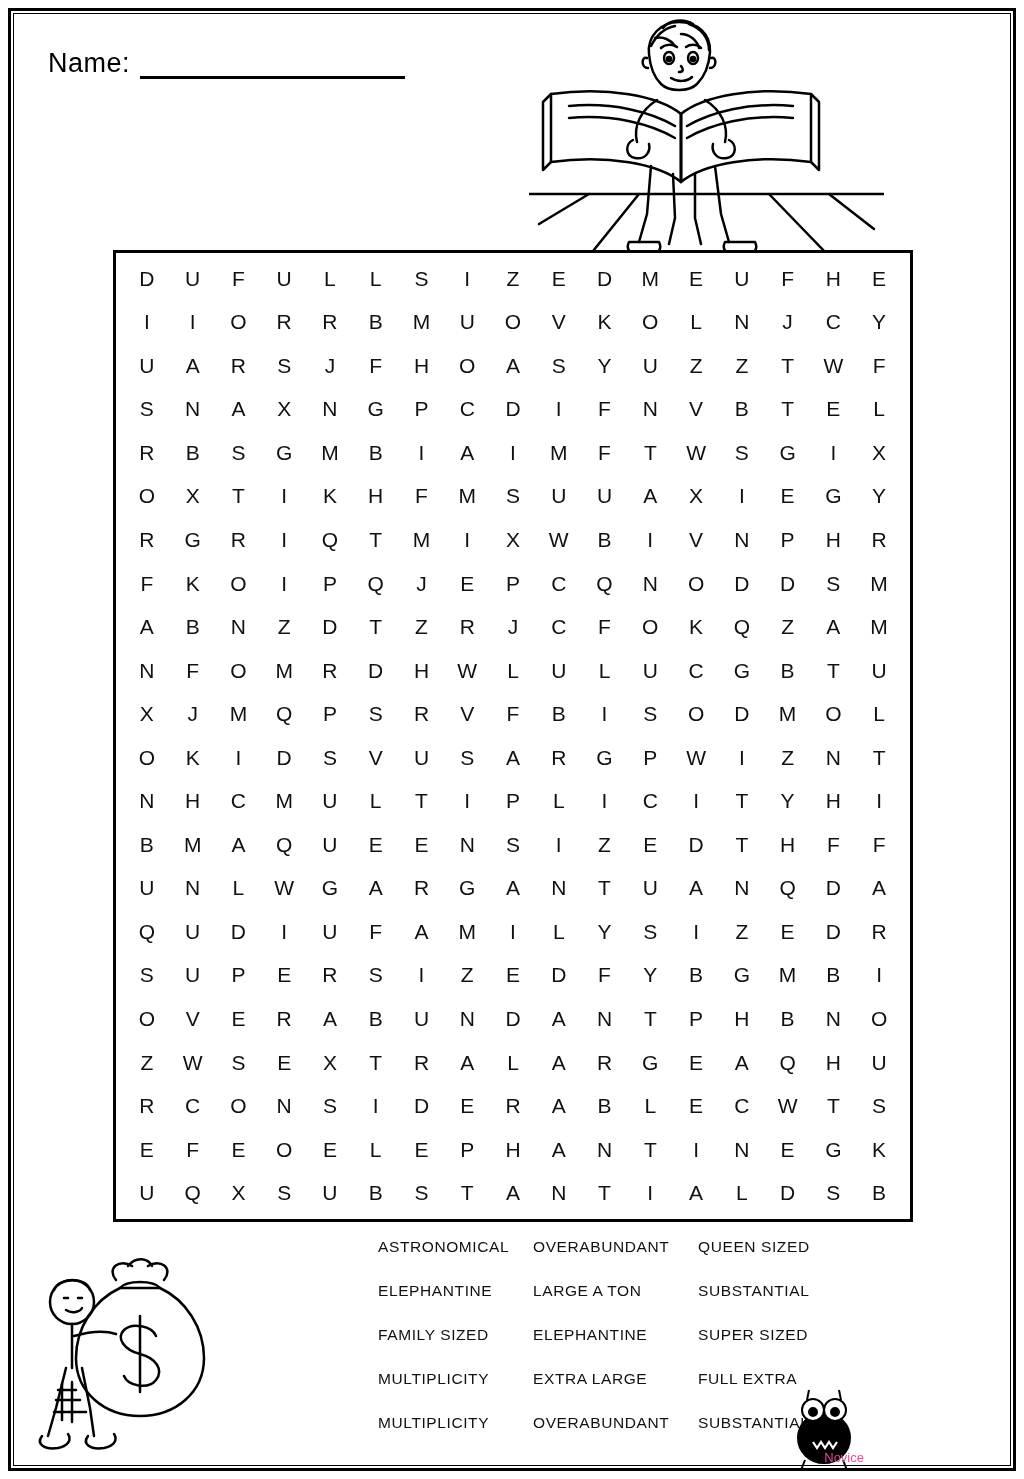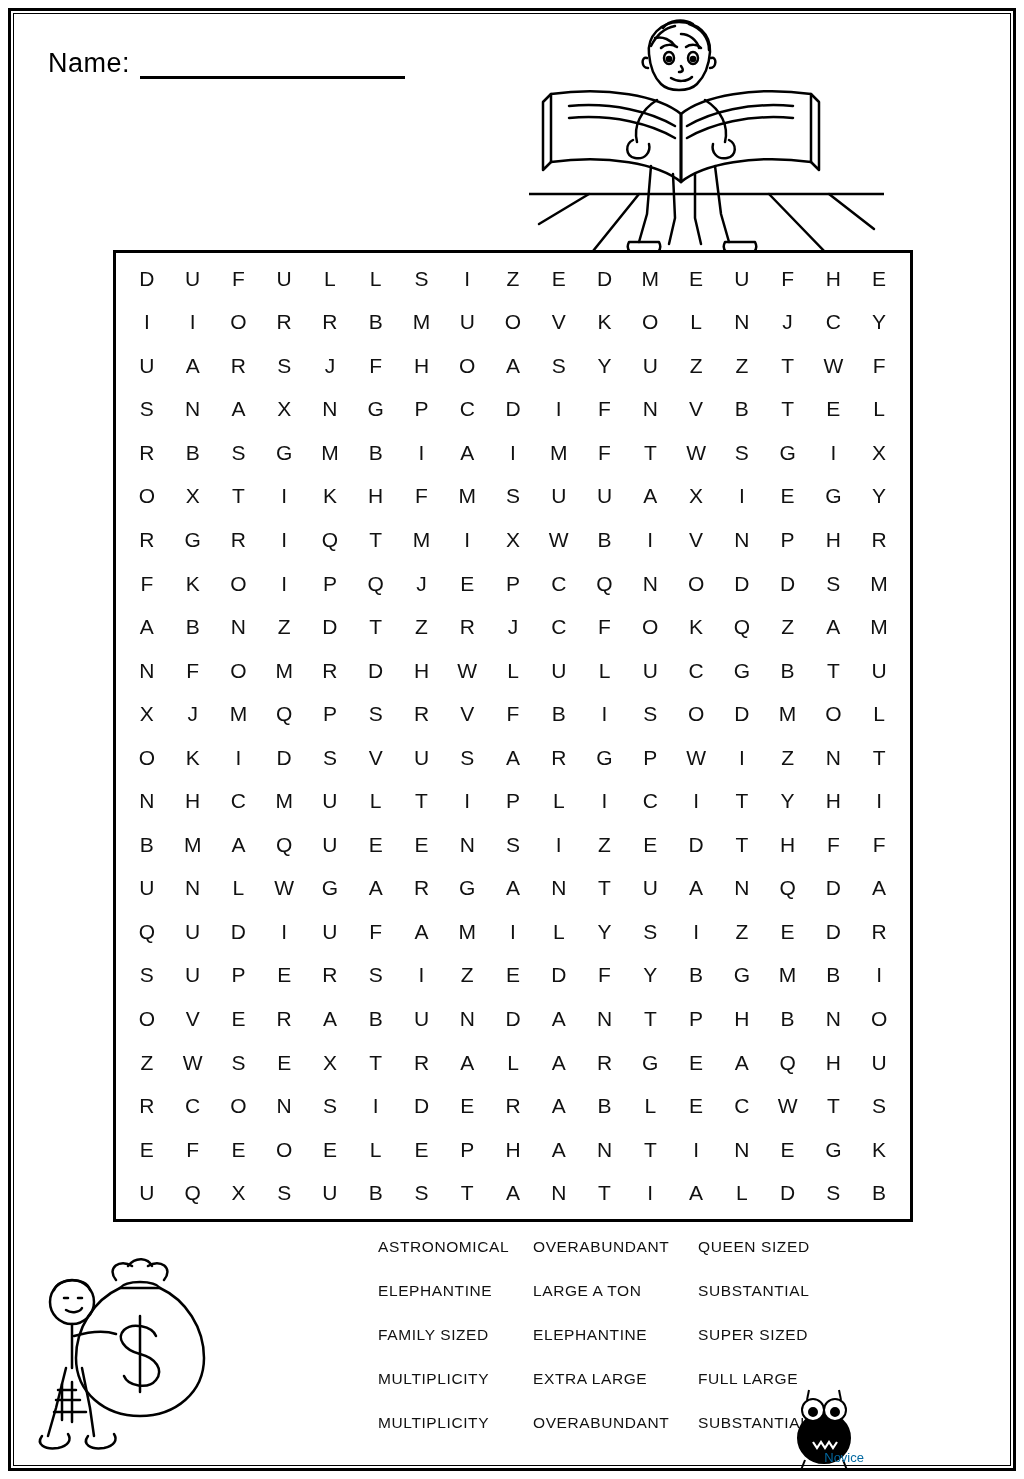--- a/index.html
+++ b/index.html
@@ -159,21 +159,21 @@
     font-family: "Liberation Serif", serif;
     font-size: 26px;
     color: #111;
   }
   .novice {
     position: absolute;
     right: 40px;
     top: 1450px;
     font-family: "Liberation Sans", sans-serif;
     font-size: 13px;
-    color: #0369a1;
+    color: #ec4899;
   }
   .monster {
     position: absolute;
     right: 35px;
     top: 1380px;
     width: 90px;
     height: 90px;
   }
 </style>
 </head>
@@ -630,21 +630,21 @@
       <div class="word">OVERABUNDANT</div>
       <div class="word">QUEEN SIZED</div>
       <div class="word">ELEPHANTINE</div>
       <div class="word">LARGE A TON</div>
       <div class="word">SUBSTANTIAL</div>
       <div class="word">FAMILY SIZED</div>
       <div class="word">ELEPHANTINE</div>
       <div class="word">SUPER SIZED</div>
       <div class="word">MULTIPLICITY</div>
       <div class="word">EXTRA LARGE</div>
-      <div class="word">FULL LARGE</div>
+      <div class="word">FULL EXTRA</div>
       <div class="word">MULTIPLICITY</div>
       <div class="word">OVERABUNDANT</div>
       <div class="word">SUBSTANTIAL</div>
     </div>
 
   <svg class="moneybag" viewBox="0 0 210 215">
     <g fill="none" stroke="#000" stroke-width="2.5" stroke-linecap="round" stroke-linejoin="round">
 
       <path d="M92 48 C66 60 48 88 48 118 C48 152 76 176 112 176 C148 176 176 152 176 118 C176 88 158 60 132 48 Z"></path>
 

